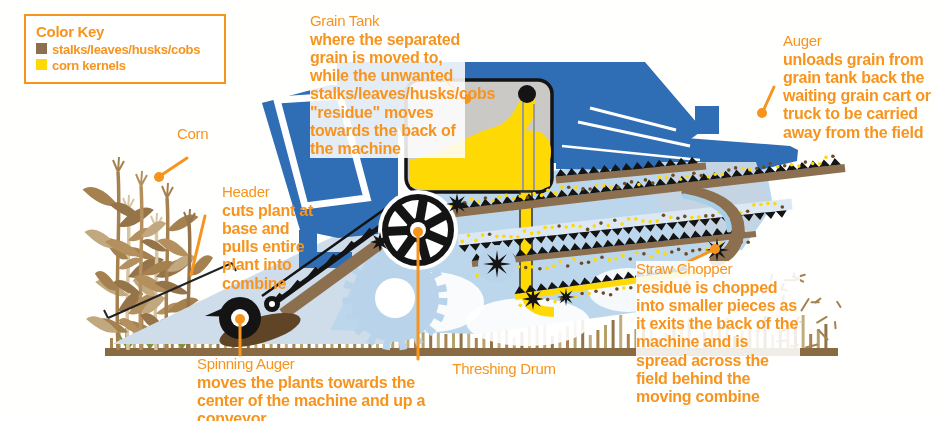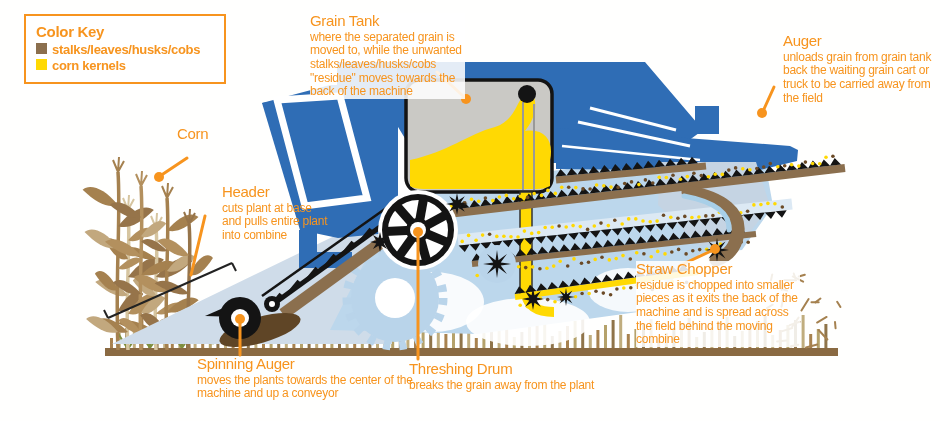--- a/index.html
+++ b/index.html
@@ -3,21 +3,21 @@
 <meta charset="utf-8">
 <style>
   html,body{margin:0;padding:0;background:#fff;}
   #canvas{
     position:relative;width:940px;height:421px;background:#fffffe;overflow:hidden;
     font-family:"Liberation Sans",sans-serif;
   }
   #art{position:absolute;left:0;top:0;}
   .label{position:absolute;color:#F7941E;z-index:5;}
   .label h3{margin:0 0 2px 0;font-size:15px;font-weight:normal;letter-spacing:-0.3px;line-height:1.05;}
-  .label p{margin:0;font-size:12px;font-weight:normal;letter-spacing:-0.25px;line-height:1.14;}
+  .label p{margin:0;font-size:16px;font-weight:bold;letter-spacing:-0.25px;line-height:1.14;}
   .label.boxed{background:rgba(255,255,255,0.87);}
   #color-key{
     position:absolute;left:24px;top:14px;width:178px;background:#fff;
     border:2px solid #F7941E;padding:7px 10px 8px 10px;color:#F7941E;z-index:6;
   }
   #color-key h3{margin:0 0 3px 0;font-size:15px;font-weight:bold;letter-spacing:-0.3px;}
   .key-row{display:flex;align-items:flex-start;margin-top:2px;font-size:13px;font-weight:bold;letter-spacing:-0.3px;line-height:1.1;}
   .swatch{width:11px;height:11px;display:inline-block;margin-right:5px;flex:0 0 auto;}
 </style>
 </head>
@@ -549,21 +549,20 @@
     <h3>Corn</h3>
   </div>
   <div class="label" style="left:222px;top:184px;width:106px;">
     <h3>Header</h3>
     <p>cuts plant at base and pulls entire plant into combine</p>
   </div>
   <div class="label" style="left:197px;top:356px;width:238px;">
     <h3>Spinning Auger</h3>
     <p>moves the plants towards the center of the machine and up a conveyor</p>
   </div>
-  <div class="label" style="left:409px;top:361px;width:190px;">
+  <div class="label" style="left:409px;top:361px;width:190px;text-align:center;">
     <h3>Threshing Drum</h3>
-    <p>breaks the grain away from the plant</p>
   </div>
   <div class="label boxed" style="left:636px;top:261px;width:164px;">
     <h3>Straw Chopper</h3>
     <p>residue is chopped into smaller pieces as it exits the back of the machine and is spread across the field behind the moving combine</p>
   </div>
 </div>
 
 </body></html>

